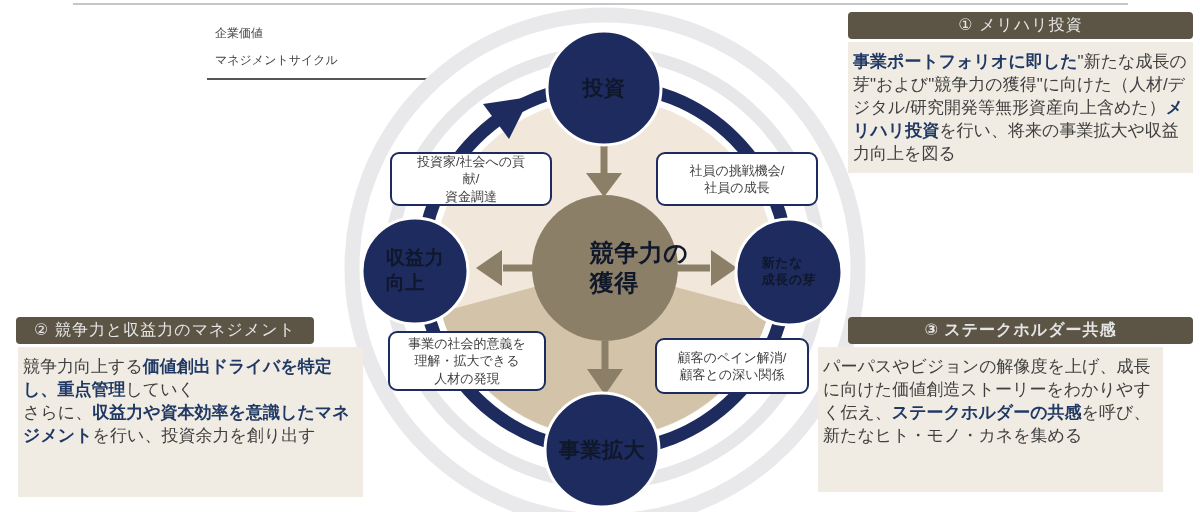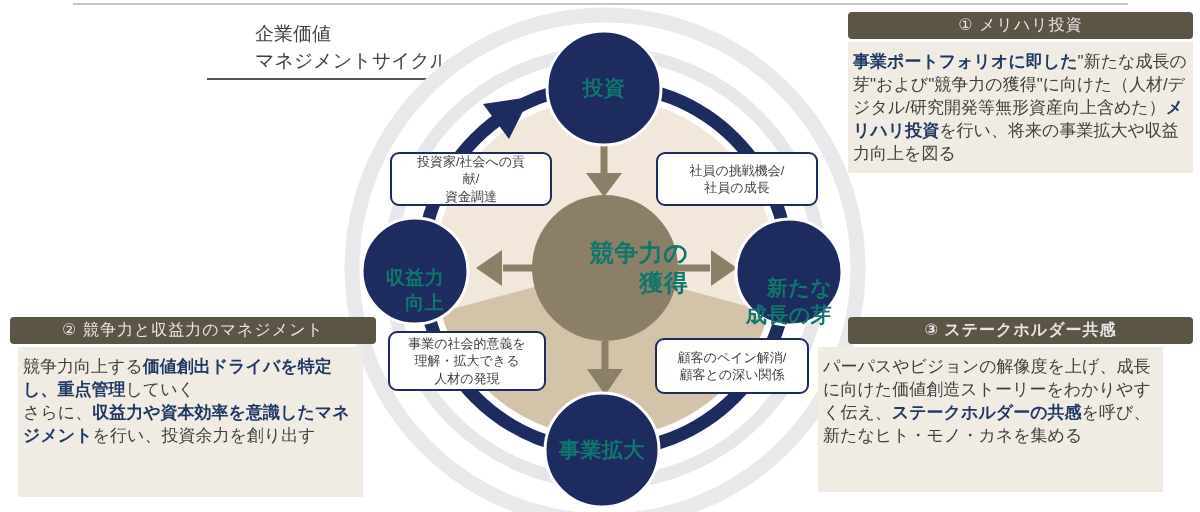--- a/index.html
+++ b/index.html
@@ -2,25 +2,25 @@
 <html><head>
 <meta charset="utf-8">
 <style>
   html,body{margin:0;padding:0;background:#ffffff;}
   #slide{
     position:relative;width:1200px;height:512px;overflow:hidden;background:#ffffff;
     font-family:"Liberation Sans","DejaVu Sans",sans-serif;color:#3f3f3f;
   }
   .abs{position:absolute;}
   #top-rule{left:73px;top:3px;width:1055px;height:0;border-top:2px solid #c6c6c6;}
-  #diagram-title{left:215px;top:20px;font-size:19px;line-height:27px;color:#3f3f3f;white-space:pre-line;margin-left:40px;}
+  #diagram-title{left:215px;top:20px;font-size:12px;line-height:27px;color:#3f3f3f;white-space:pre-line;}
   #title-underline{left:207px;top:78px;width:234px;height:0;border-top:2px solid #555555;}
   svg{position:absolute;left:0;top:0;}
   .node-label{
-    position:absolute;transform:translate(-50%,-50%);color:#0f766e;text-align:right;
+    position:absolute;transform:translate(-50%,-50%);color:#0f172a;text-align:left;
     white-space:pre-line;font-weight:600;letter-spacing:.5px;
   }
   .wbox{
     position:absolute;background:#ffffff;border:2.5px solid #1e2b5e;border-radius:9px;
     display:flex;align-items:center;justify-content:center;text-align:center;
     font-size:13px;line-height:1.32;color:#3f3f3f;white-space:pre-line;box-sizing:border-box;padding:18px;
   }
   .panel-header{
     position:absolute;background:#5c5445;color:#e5e5e5;border-radius:4px;height:27px;
     display:flex;align-items:center;justify-content:center;font-size:16px;letter-spacing:1px;box-sizing:border-box;
@@ -70,41 +70,41 @@
     <g fill="#1e2b5e" stroke="#ffffff" stroke-width="3">
       <circle cx="604" cy="88" r="57"></circle>
       <circle cx="415" cy="271" r="53"></circle>
       <circle cx="789" cy="272" r="53"></circle>
       <circle cx="602" cy="450" r="57"></circle>
     </g>
     <circle cx="605" cy="268" r="73" fill="#8c7f68"></circle>
   </svg>
 
   <div class="node-label" style="left:604px;top:88px;font-size:21px;">投資</div>
-  <div class="node-label" style="left:415px;top:271px;font-size:19px;line-height:1.3;margin-top:20px;">収益力
+  <div class="node-label" style="left:415px;top:271px;font-size:19px;line-height:1.3;">収益力
 向上</div>
-  <div class="node-label" style="left:789px;top:272px;font-size:21px;line-height:1.3;margin-top:29px;">新たな
+  <div class="node-label" style="left:789px;top:272px;font-size:13px;line-height:1.3;">新たな
 成長の芽</div>
   <div class="node-label" style="left:602px;top:450px;font-size:21px;">事業拡大</div>
   <div class="node-label" style="left:605px;top:268px;font-size:24px;font-weight:700;line-height:1.25;margin-left:34px;">競争力の
 獲得</div>
 
   <div class="wbox" style="left:390px;top:152px;width:162px;height:54px;">投資家/社会への貢献/
 資金調達</div>
   <div class="wbox" style="left:656px;top:152px;width:162px;height:54px;">社員の挑戦機会/
 社員の成長</div>
   <div class="wbox" style="left:388px;top:331px;width:158px;height:60px;">事業の社会的意義を
 理解・拡大できる
 人材の発現</div>
   <div class="wbox" style="left:655px;top:338px;width:154px;height:56px;">顧客のペイン解消/
 顧客との深い関係</div>
 
   <div class="panel-header" style="left:848px;top:12px;width:345px;">① メリハリ投資</div>
   <div class="panel-body" style="left:848px;top:42px;width:345px;min-height:131px;"><span class="em">事業ポートフォリオに即した</span><span>"新たな成長の芽"および"競争力の獲得"に向けた（人材/デジタル/研究開発等無形資産向上含めた）</span><span class="em">メリハリ投資</span><span>を行い、将来の事業拡大や収益力向上を図る</span></div>
 
-  <div class="panel-header" style="left:10px;top:317px;width:366px;">② 競争力と収益力のマネジメント</div>
+  <div class="panel-header" style="left:16px;top:317px;width:298px;">② 競争力と収益力のマネジメント</div>
   <div class="panel-body" style="left:18px;top:347px;width:345px;min-height:150px;"><span>競争力向上する</span><span class="em">価値創出ドライバを特定し、重点管理</span><span>していく
 さらに、</span><span class="em">収益力や資本効率を意識したマネジメント</span><span>を行い、投資余力を創り出す</span></div>
 
   <div class="panel-header" style="left:848px;top:317px;width:345px;font-weight:bold;">③ ステークホルダー共感</div>
   <div class="panel-body" style="left:818px;top:347px;width:345px;min-height:145px;"><span>パーパスやビジョンの解像度を上げ、成長に向けた価値創造ストーリーをわかりやすく伝え、</span><span class="em">ステークホルダーの共感</span><span>を呼び、新たなヒト・モノ・カネを集める</span></div>
 
 </div>
 
 </body></html>

